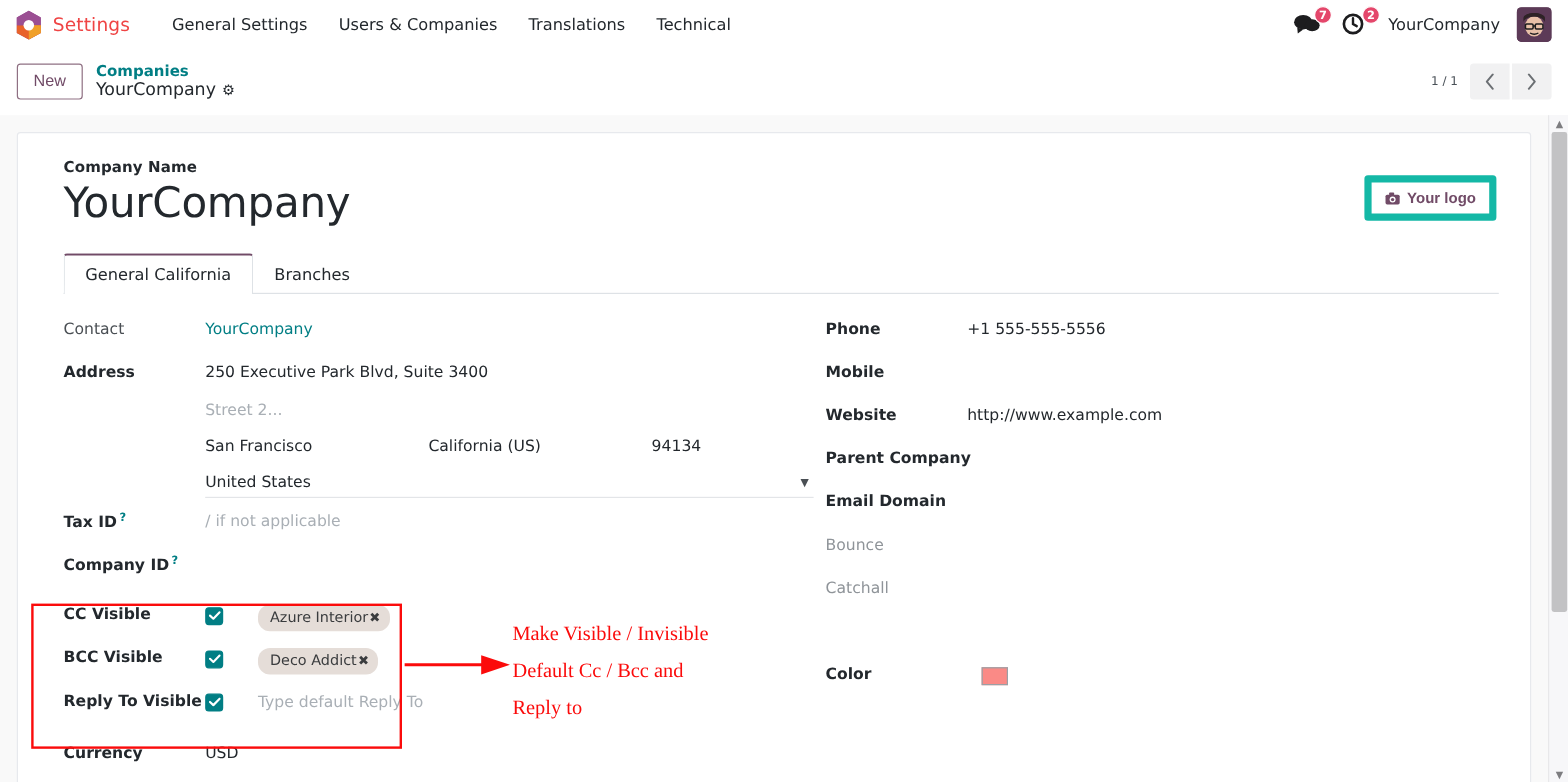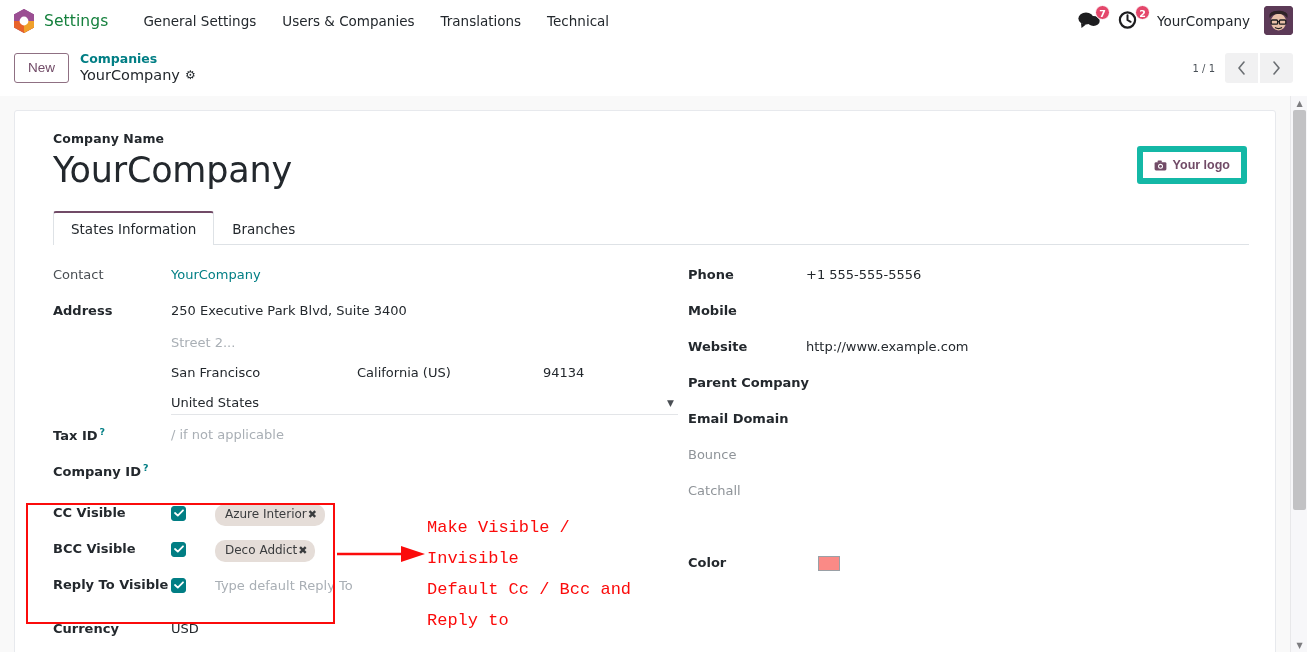--- a/index.html
+++ b/index.html
@@ -16,21 +16,21 @@
     height: 41px;
     background: #ffffff;
     display: flex; align-items: center;
     padding: 0 10px 0 12px;
     position: relative;
     z-index: 5;
   }
   .odoo-logo { width: 24px; height: 26px; position: relative; flex: 0 0 auto; margin-right: 8px; }
   .odoo-logo svg { display:block; }
   .app-name {
-    font-size: 15.5px; color: #15803d; font-weight: 400;
+    font-size: 15.5px; color: #ef4444; font-weight: 400;
     margin-right: 22px; letter-spacing: .1px;
   }
   .nav-items { display: flex; align-items: center; gap: 0; }
   .nav-item {
     font-size: 13.5px; color: #23282d;
     padding: 6px 13px; cursor: pointer; white-space: nowrap;
   }
   .nav-right { margin-left: auto; display: flex; align-items: center; gap: 14px; padding-right: 4px;}
   .icon-badge { position: relative; cursor: pointer; width: 26px; height: 24px; }
   .badge-count {
@@ -222,21 +222,21 @@
     position: absolute;
     left: 337px; top: 545px;
     width: 88px; height: 18px;
     z-index: 30; pointer-events: none;
   }
   .anno-text {
     position: absolute;
     left: 427px; top: 512px;
     width: 240px;
     color: #fb0b0b;
-    font-family: Liberation Mono, monospace;
+    font-family: Liberation Serif, serif;
     font-size: 17px;
     line-height: 31px;
     z-index: 30; pointer-events: none;
   }
 
   
   .vscroll {
     position: absolute; top: 96px; right: 0; width: 17px; bottom: 0;
     background: #f7f7f9;
     border-left: 1px solid #e8e8ea;
@@ -343,21 +343,21 @@
           <rect x="0.6" y="2.2" width="11.8" height="8.2" rx="1.4" fill="#714b67"></rect>
           <rect x="3.6" y="0.5" width="4.2" height="2.2" rx="0.7" fill="#714b67"></rect>
           <circle cx="6.5" cy="6.3" r="2.5" fill="#ffffff"></circle>
           <circle cx="6.5" cy="6.3" r="1.4" fill="#714b67"></circle>
         </svg>
         <span>Your logo</span>
       </button>
     </div>
 
     <div class="tabs">
-      <div class="tab active">States Information</div>
+      <div class="tab active">General California</div>
       <div class="tab">Branches</div>
     </div>
 
     <div class="form-cols">
 
       <div class="col-left">
 
         <div class="f-row">
           <div class="f-label reg">Contact</div>
           <div class="f-val link">YourCompany</div>

